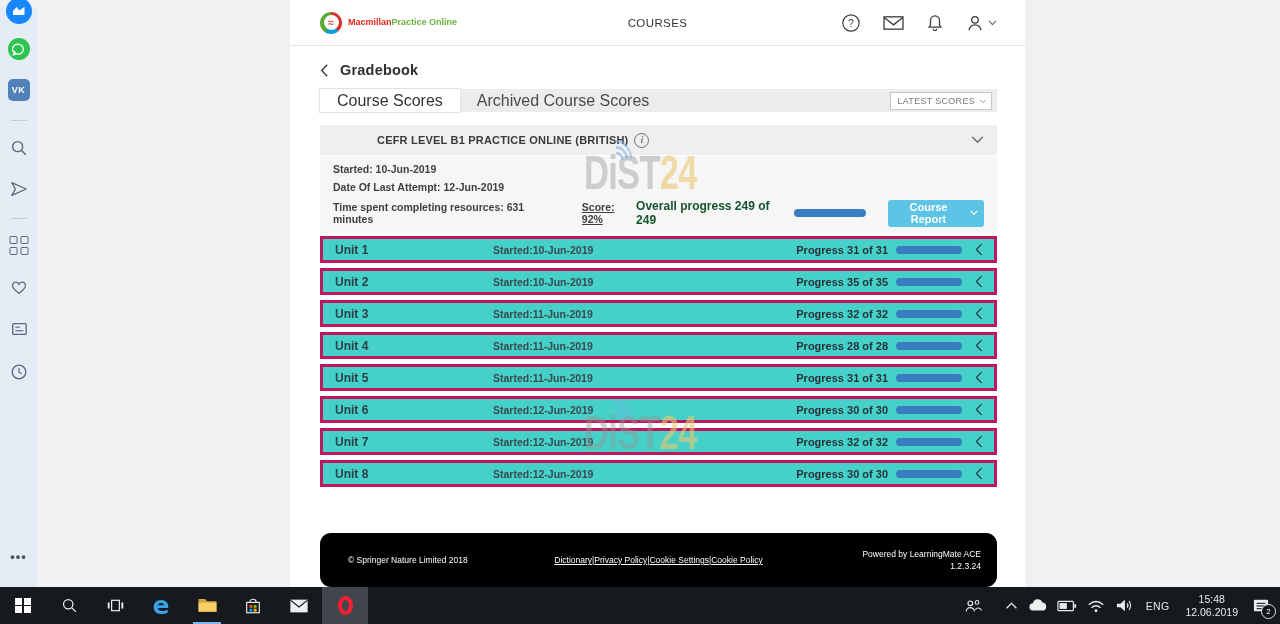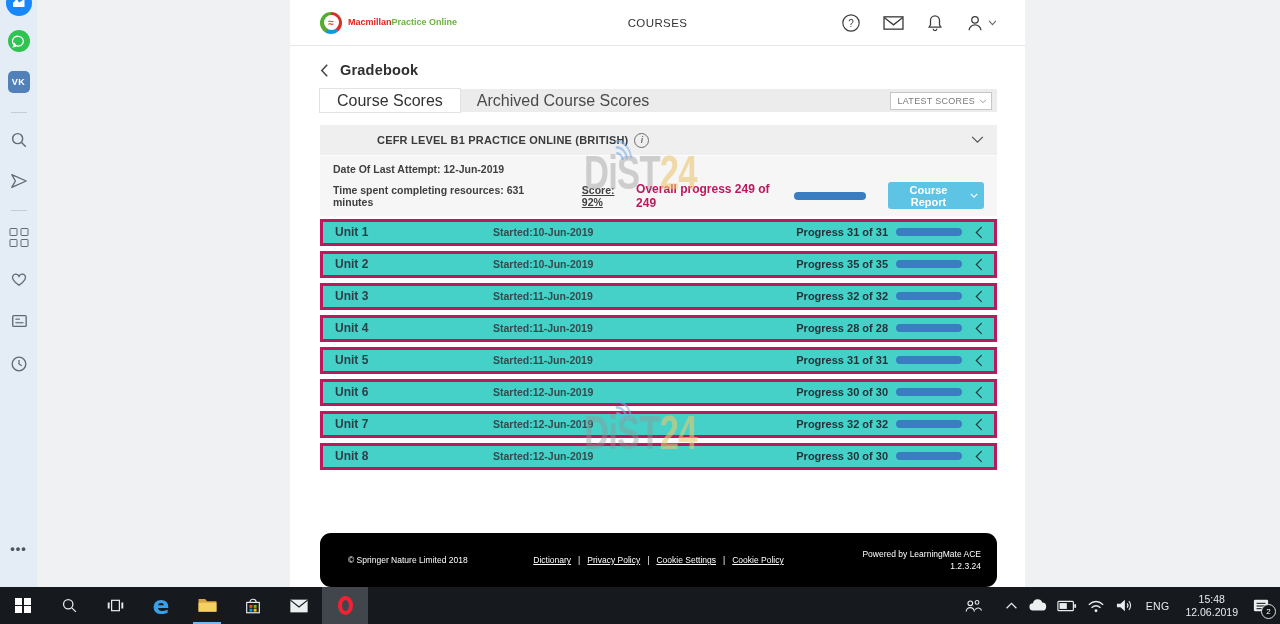--- a/index.html
+++ b/index.html
@@ -4,21 +4,21 @@
 <style>
   html,body{margin:0;padding:0;}
   body{
     width:1280px;height:624px;position:relative;overflow:hidden;
     background:#f0f1f2;font-family:"Liberation Sans",sans-serif;
     -webkit-font-smoothing:antialiased;
   }
   svg{display:block;}
 
   
-  .opera-sidebar{position:absolute;left:0;top:0;width:37px;height:587px;background:#e4edf5;z-index:6;}
+  .opera-sidebar{position:absolute;left:0;top:8px;width:37px;height:587px;background:#e4edf5;z-index:6;}
   .sb-ic{position:absolute;left:50%;transform:translateX(-50%);cursor:pointer;}
   .sb-divider{position:absolute;left:50%;transform:translateX(-50%);width:16px;height:1px;background:#c2cdd6;}
   .msgr{width:26px;height:26px;border-radius:50%;background:#1787fb;top:-10px;position:absolute;left:50%;transform:translateX(-50%);}
   .msgr:after{content:"";position:absolute;left:7px;top:9px;width:12px;height:8px;background:#fff;
     clip-path:polygon(0 55%,35% 0,55% 45%,100% 0,100% 100%,0 100%);}
   .wa{width:22px;height:22px;border-radius:50%;background:#2fc351;top:30px;display:flex;align-items:center;justify-content:center;}
   .vk{width:22px;height:22px;border-radius:5px;background:#5181b8;top:71px;display:flex;align-items:center;justify-content:center;
       color:#fff;font-size:9px;font-weight:bold;letter-spacing:.5px;}
   .gridic{top:228px;display:grid;grid-template-columns:8px 8px;grid-gap:3px;}
   .gridic span{width:8px;height:8px;border:1.6px solid #5d6b76;border-radius:1px;box-sizing:border-box;}
@@ -56,40 +56,40 @@
   .panel-title{font-size:11px;font-weight:bold;color:#3a3a3a;letter-spacing:.2px;margin-left:44px;}
   .info-ic{width:13px;height:13px;border:1px solid #6d6d6d;border-radius:50%;margin-left:6px;
     display:flex;align-items:center;justify-content:center;font-size:8.5px;color:#6d6d6d;font-style:italic;font-weight:bold;}
   .panel-header .chev{margin-left:auto;}
   .panel-details{background:#f6f6f7;padding:5px 13px 6px;}
   .pd-line{font-size:10.5px;font-weight:bold;color:#404040;line-height:17.5px;}
   .stats-row{display:flex;align-items:center;margin-top:3px;height:28px;}
   .stat-time{font-size:10.5px;font-weight:bold;color:#404040;}
   .stat-score{font-size:10.5px;font-weight:bold;color:#404040;margin-left:24px;text-decoration:underline;}
   .overall{margin-left:auto;display:flex;align-items:center;}
-  .overall-label{font-size:12px;font-weight:bold;color:#be185d;}
+  .overall-label{font-size:12px;font-weight:bold;color:#14532d;}
   .bar{height:8px;border-radius:4px;background:#3a7dc1;}
   .overall .bar{width:76px;margin:0 22px 0 8px;}
   .report-btn{width:100px;height:27px;background:#5ec4e5;border:none;border-radius:3px;color:#fff;
     font-size:11px;font-weight:bold;display:flex;align-items:center;justify-content:center;gap:7px;cursor:pointer;
     font-family:"Liberation Sans",sans-serif;}
 
   .unit-list{margin-top:3px;}
   .unit-row{height:27px;background:#45d1c8;border:3px solid #be185d;box-sizing:border-box;margin-bottom:5px;
     display:grid;grid-template-columns:158px 1fr auto 70px 26px;align-items:center;padding:0 2px 0 12px;cursor:pointer;}
   .unit-name{font-size:12px;font-weight:bold;color:#2d3e46;}
   .unit-started{font-size:10.5px;font-weight:bold;color:#39494f;}
   .unit-progress{font-size:11px;font-weight:bold;color:#24323a;text-align:right;padding-right:8px;}
   .unit-bar{width:66px;}
   .unit-chev{justify-self:center;}
 
   .app-footer{margin-top:auto;height:54px;min-height:54px;background:#000;display:flex;align-items:center;
     padding:0 16px 0 28px;box-sizing:border-box;position:relative;color:#fff;border-radius:11px;}
   .f-copy{font-size:8.5px;}
-  .f-links{position:absolute;left:50%;top:50%;transform:translate(-50%,-50%);display:flex;align-items:center;gap:7px;font-size:8.5px;white-space:nowrap;}
+  .f-links{position:absolute;left:50%;top:50%;transform:translate(-50%,-50%);display:flex;align-items:center;font-size:8.5px;white-space:nowrap;}
   .f-links a{color:#fff;text-decoration:underline;cursor:pointer;}
   .f-right{margin-left:auto;text-align:right;font-size:8.5px;line-height:12px;}
 
   
   .watermark{position:absolute;left:584px;z-index:40;pointer-events:none;
     font-size:48px;font-weight:bold;letter-spacing:-1px;line-height:1;
     color:rgba(148,148,148,.42);transform:scaleX(.72);transform-origin:left top;white-space:nowrap;}
   .watermark .accent{color:rgba(235,199,112,.6);}
   .wm-arcs{position:absolute;left:40px;top:-17px;transform:rotate(-8deg);}
   .wm1{top:149px;}
@@ -229,20 +229,21 @@
 
     <div class="panel">
       <div class="panel-header">
         <span class="panel-title">CEFR LEVEL B1 PRACTICE ONLINE (BRITISH)</span>
         <span class="info-ic">i</span>
         <svg class="chev" width="13" height="8" viewBox="0 0 14 9">
             <polyline points="1,1 7,7 13,1" fill="none" stroke="#555" stroke-width="1.4"></polyline>
           </svg>
       </div>
       <div class="panel-details">
+        <div class="pd-line">Started: 10-Jun-2019</div>
         <div class="pd-line">Date Of Last Attempt: 12-Jun-2019</div>
         <div class="stats-row">
           <span class="stat-time">Time spent completing resources: 631 minutes</span>
           <span class="stat-score">Score: 92%</span>
           <span class="overall">
             <span class="overall-label">Overall progress 249 of 249</span>
             <span class="bar"></span>
             <button class="report-btn">
               <span>Course Report</span>
               <svg width="9" height="6" viewBox="0 0 10 7">

